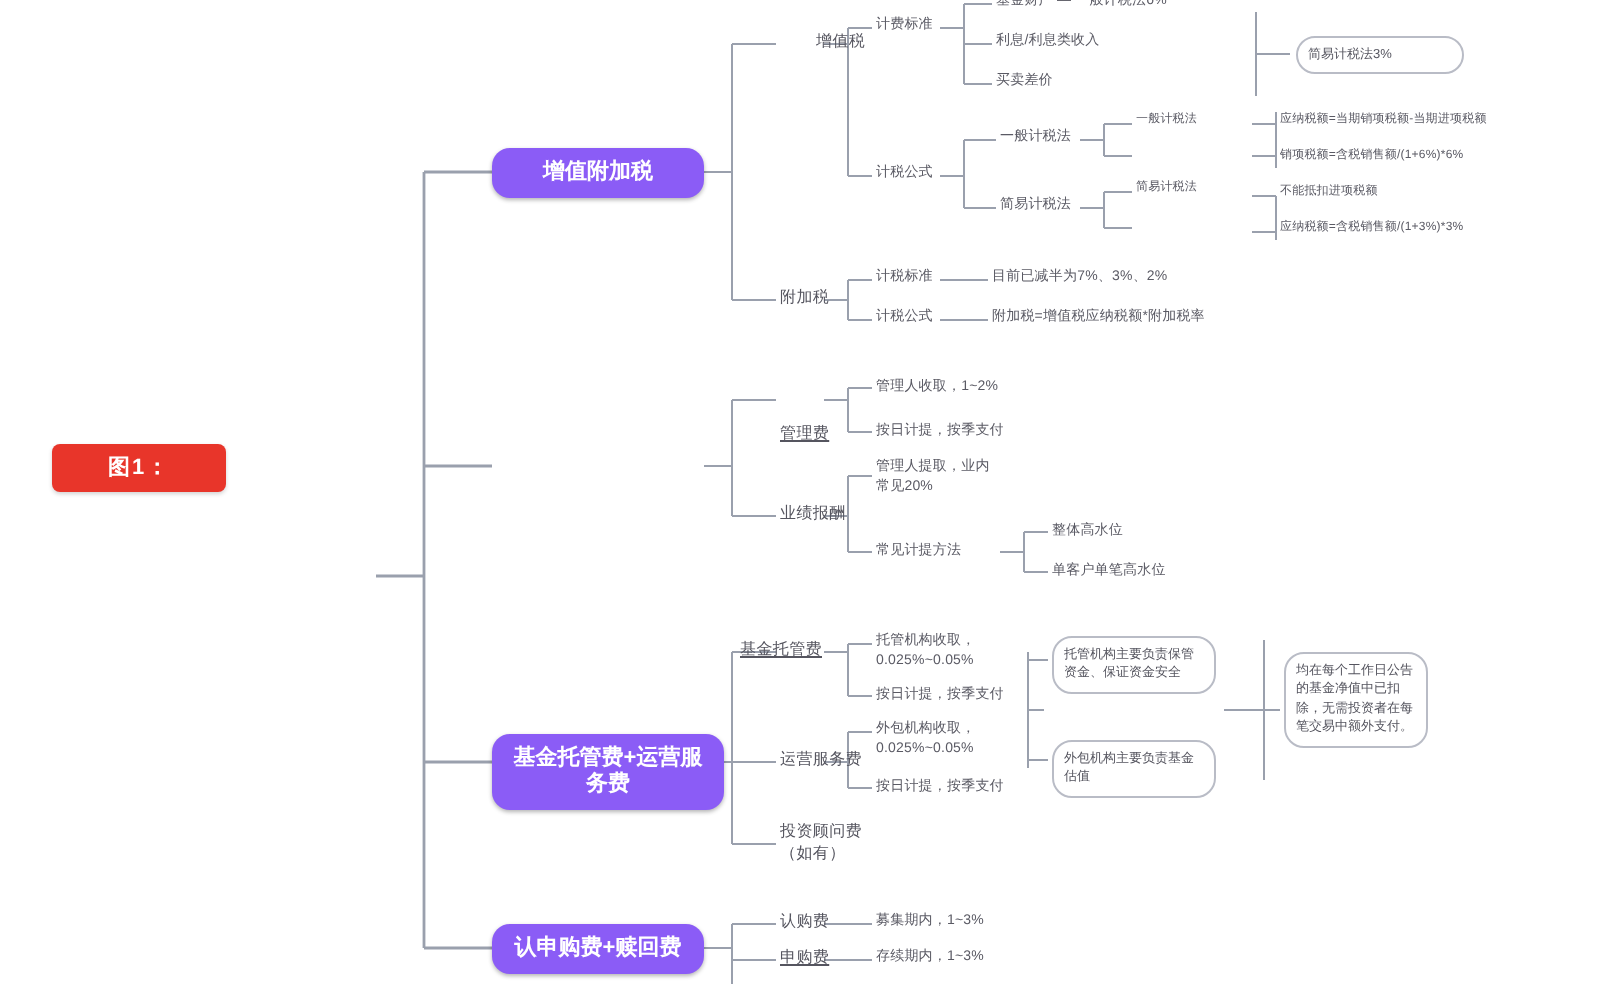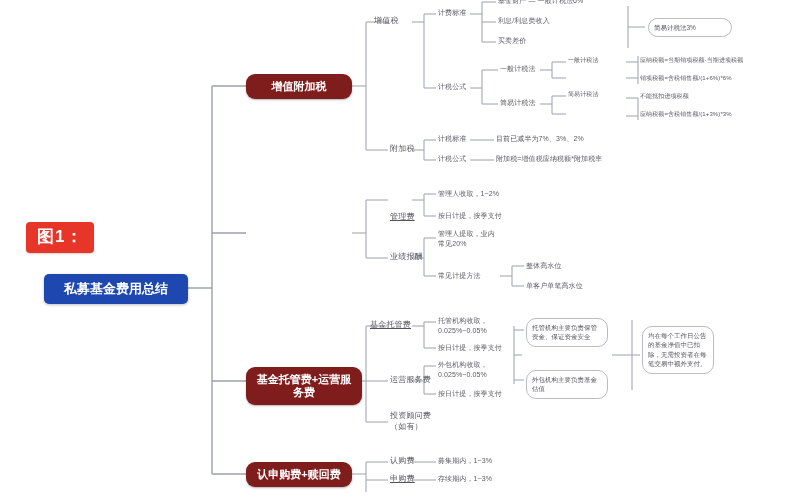--- a/index.html
+++ b/index.html
@@ -31,41 +31,41 @@
   .node {
     position: absolute;
     box-sizing: border-box;
     white-space: pre-line;
   }
   
   .tag-figure {
     background: #e8352a;
     color: #ffffff;
     font-weight: bold;
-    font-size: 17px;
+    font-size: 11px;
     border-radius: 4px;
-    padding: 6px 11px;
+    padding: 6px 28px;
     letter-spacing: 1px;
     line-height: 1.1;
     box-shadow: 0 1px 2px rgba(0,0,0,0.18);
   }
   
   .node-root {
     background: #1e48b0;
     color: #ffffff;
     font-weight: bold;
     font-size: 13px;
     border-radius: 5px;
     padding: 7px 11px;
     line-height: 1.2;
     box-shadow: 0 1px 3px rgba(0,0,0,0.25);
   }
   
   .node-l1 {
-    background: #7f1d1d;
+    background: #8b5cf6;
     color: #ffffff;
     font-weight: bold;
     font-size: 11px;
     border-radius: 9px;
     padding: 6px 10px;
     line-height: 1.2;
     text-align: center;
     box-shadow: 0 1px 2px rgba(0,0,0,0.3);
   }
   
@@ -211,25 +211,24 @@
       <path d="M366 462 L366 492"></path>
       <path d="M366 462 L388 462"></path>
       <path d="M366 480 L388 480"></path>
       <path d="M412 462 L436 462"></path>
       <path d="M412 480 L436 480"></path>
     </g>
   </svg>
 
   <div class="node tag-figure" style="left:26px; top:222px;">图1：</div>
 
-  <div class="node node-root" style="left:44px; top:274px; width:144px; text-align:center;">私募基金费用总结</div>
 
   <div class="node node-l1" style="left:246px; top:74px; width:106px;">增值附加税</div>
 
-  <div class="node node-l2" style="left:374px; top:16px;">增值税</div>
+  <div class="node node-l2" style="left:408px; top:16px;">增值税</div>
   <div class="node node-l2" style="left:390px; top:144px;">附加税</div>
 
   <div class="node node-l3" style="left:438px; top:8px;">计费标准</div>
   <div class="node node-l3" style="left:438px; top:82px;">计税公式</div>
 
   <div class="node node-l3" style="left:498px; top:-4px;">基金财产 — 一般计税法6%</div>
   <div class="node node-l3" style="left:498px; top:16px;">利息/利息类收入</div>
   <div class="node node-l3" style="left:498px; top:36px;">买卖差价</div>
 
   <div class="node node-box round" style="left:648px; top:18px; width:84px;">简易计税法3%</div>

